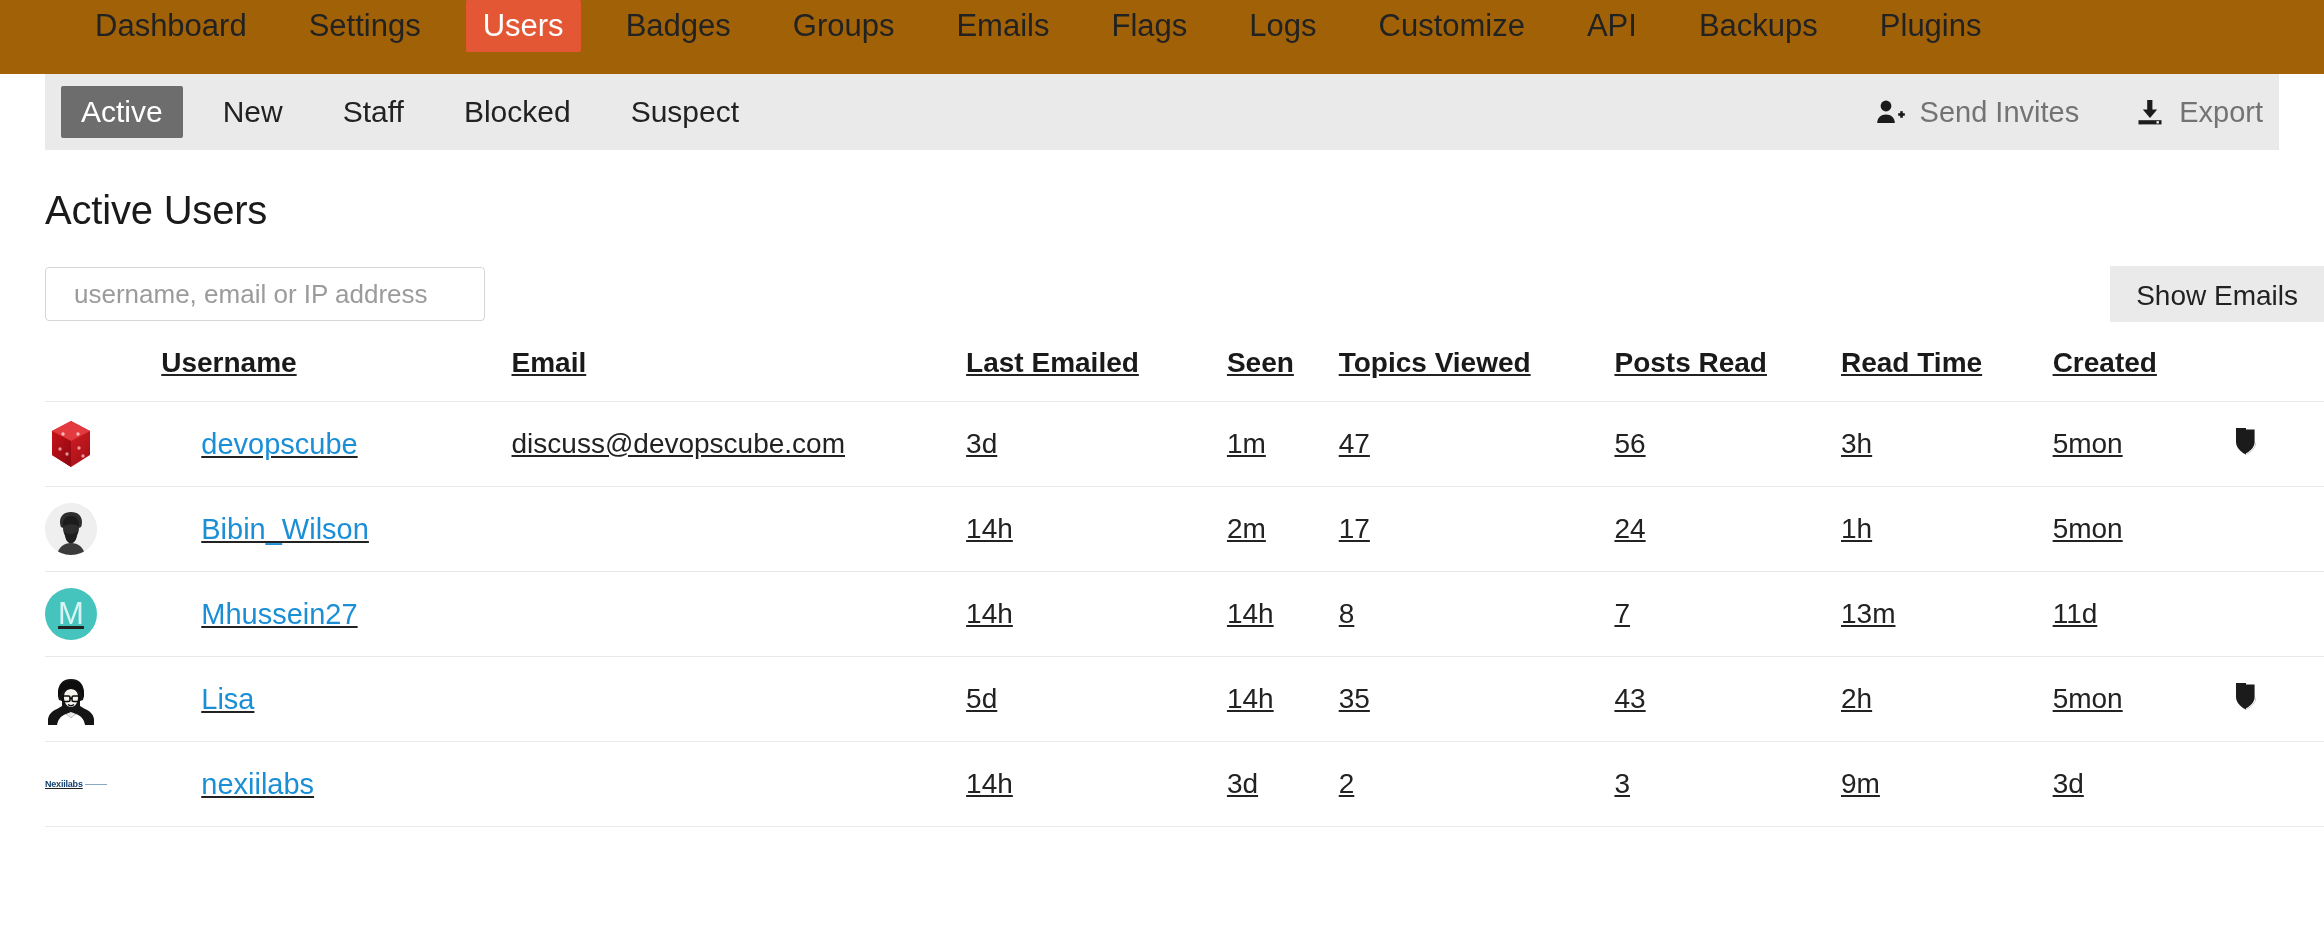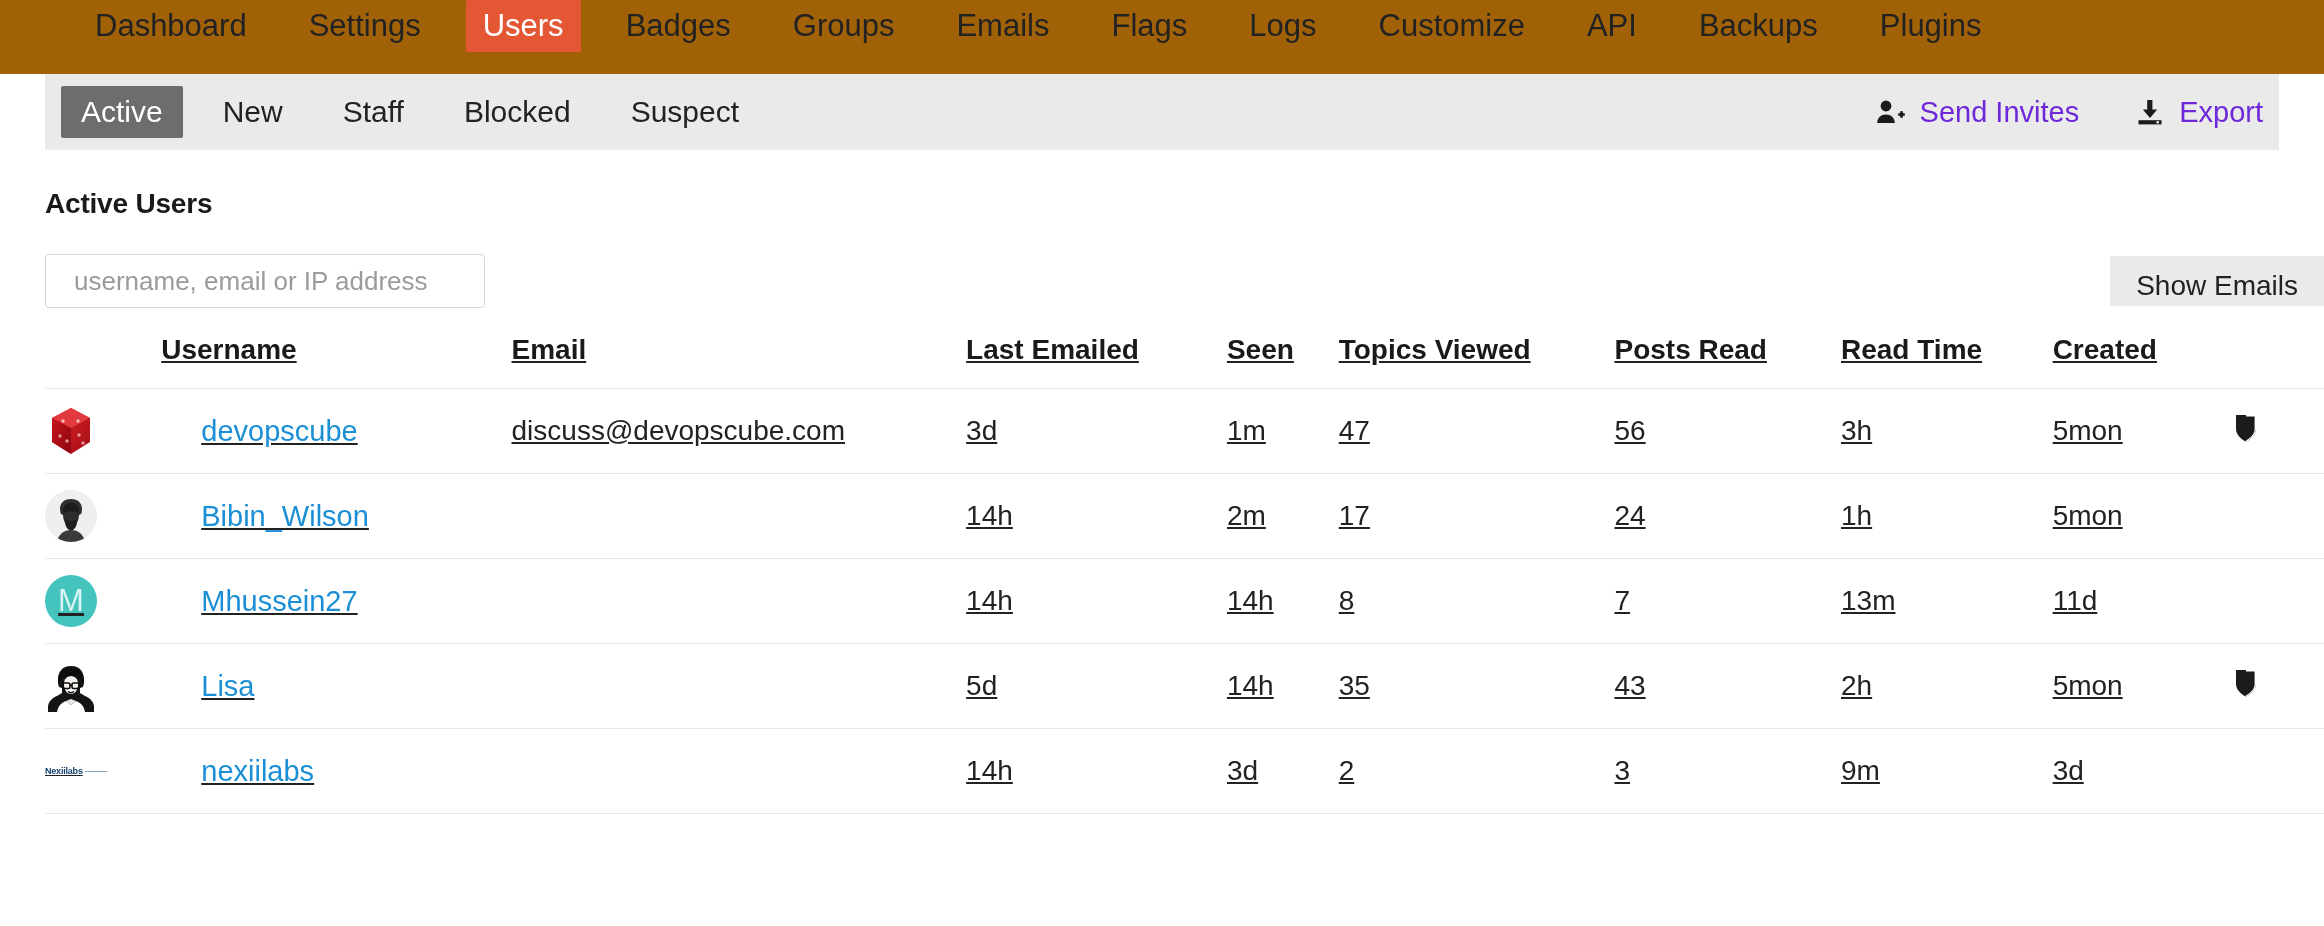--- a/index.html
+++ b/index.html
@@ -73,35 +73,35 @@
   }
   .subnav-actions {
     margin-left: auto;
     display: flex;
     align-items: center;
   }
   .subnav-action {
     display: flex;
     align-items: center;
     font-size: 29px;
-    color: #6d28d9;
+    color: #737373;
     margin-left: 56px;
     cursor: pointer;
     white-space: nowrap;
   }
   .subnav-action .ico {
     display: inline-flex;
     align-items: center;
     margin-right: 14px;
   }
 
   
   .page-title {
-    font-size: 28px;
-    font-weight: bold;
+    font-size: 40px;
+    font-weight: normal;
     color: #1a1a1a;
     margin: 38px 0 0 45px;
     letter-spacing: -0.2px;
   }
 
   
   .controls {
     display: flex;
     align-items: center;
     margin-top: 32px;
@@ -124,21 +124,21 @@
   }
   .search-input::placeholder { color: #9b9b9b; }
 
   .show-emails-btn {
     margin-left: auto;
     background: #eaeaea;
     border: none;
     font-size: 28px;
     color: #222222;
     padding: 16px 26px 16px 26px;
-    height: 50px;
+    height: 56px;
     box-sizing: border-box;
     font-family: "Liberation Sans", sans-serif;
     cursor: pointer;
     white-space: nowrap;
     line-height: 1;
   }
 
   
   .table-wrap {
     margin-top: 24px;

